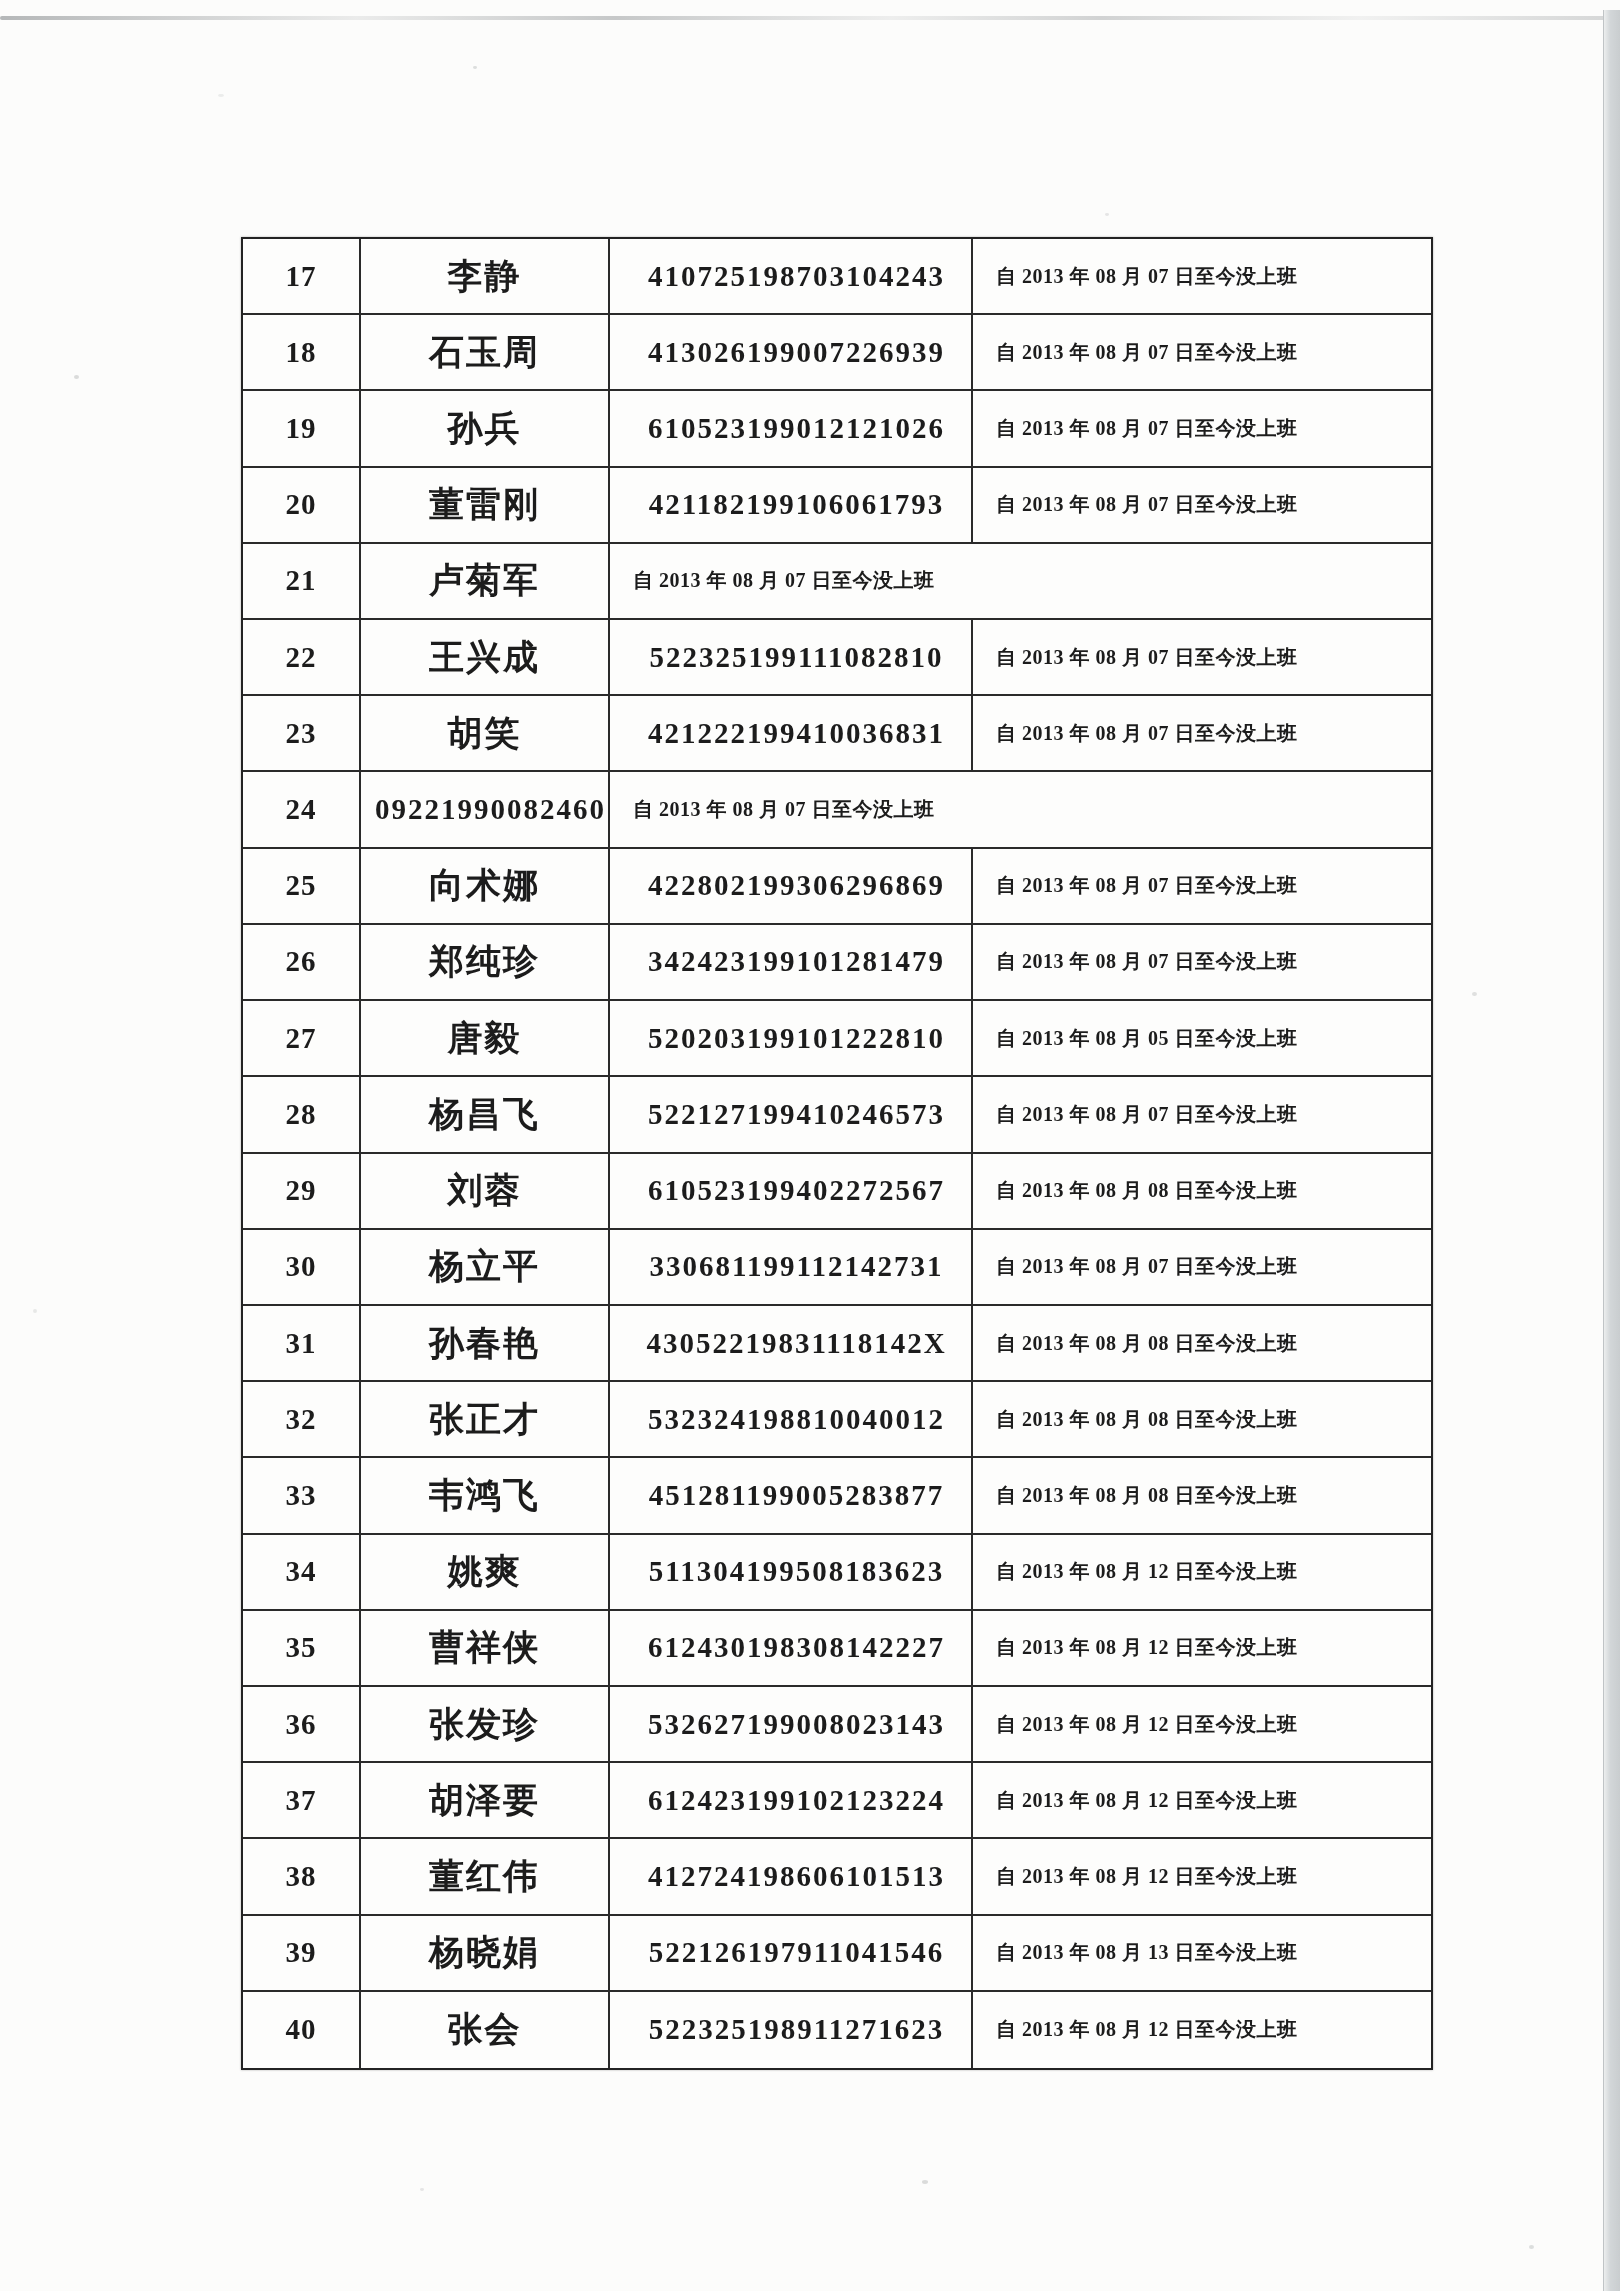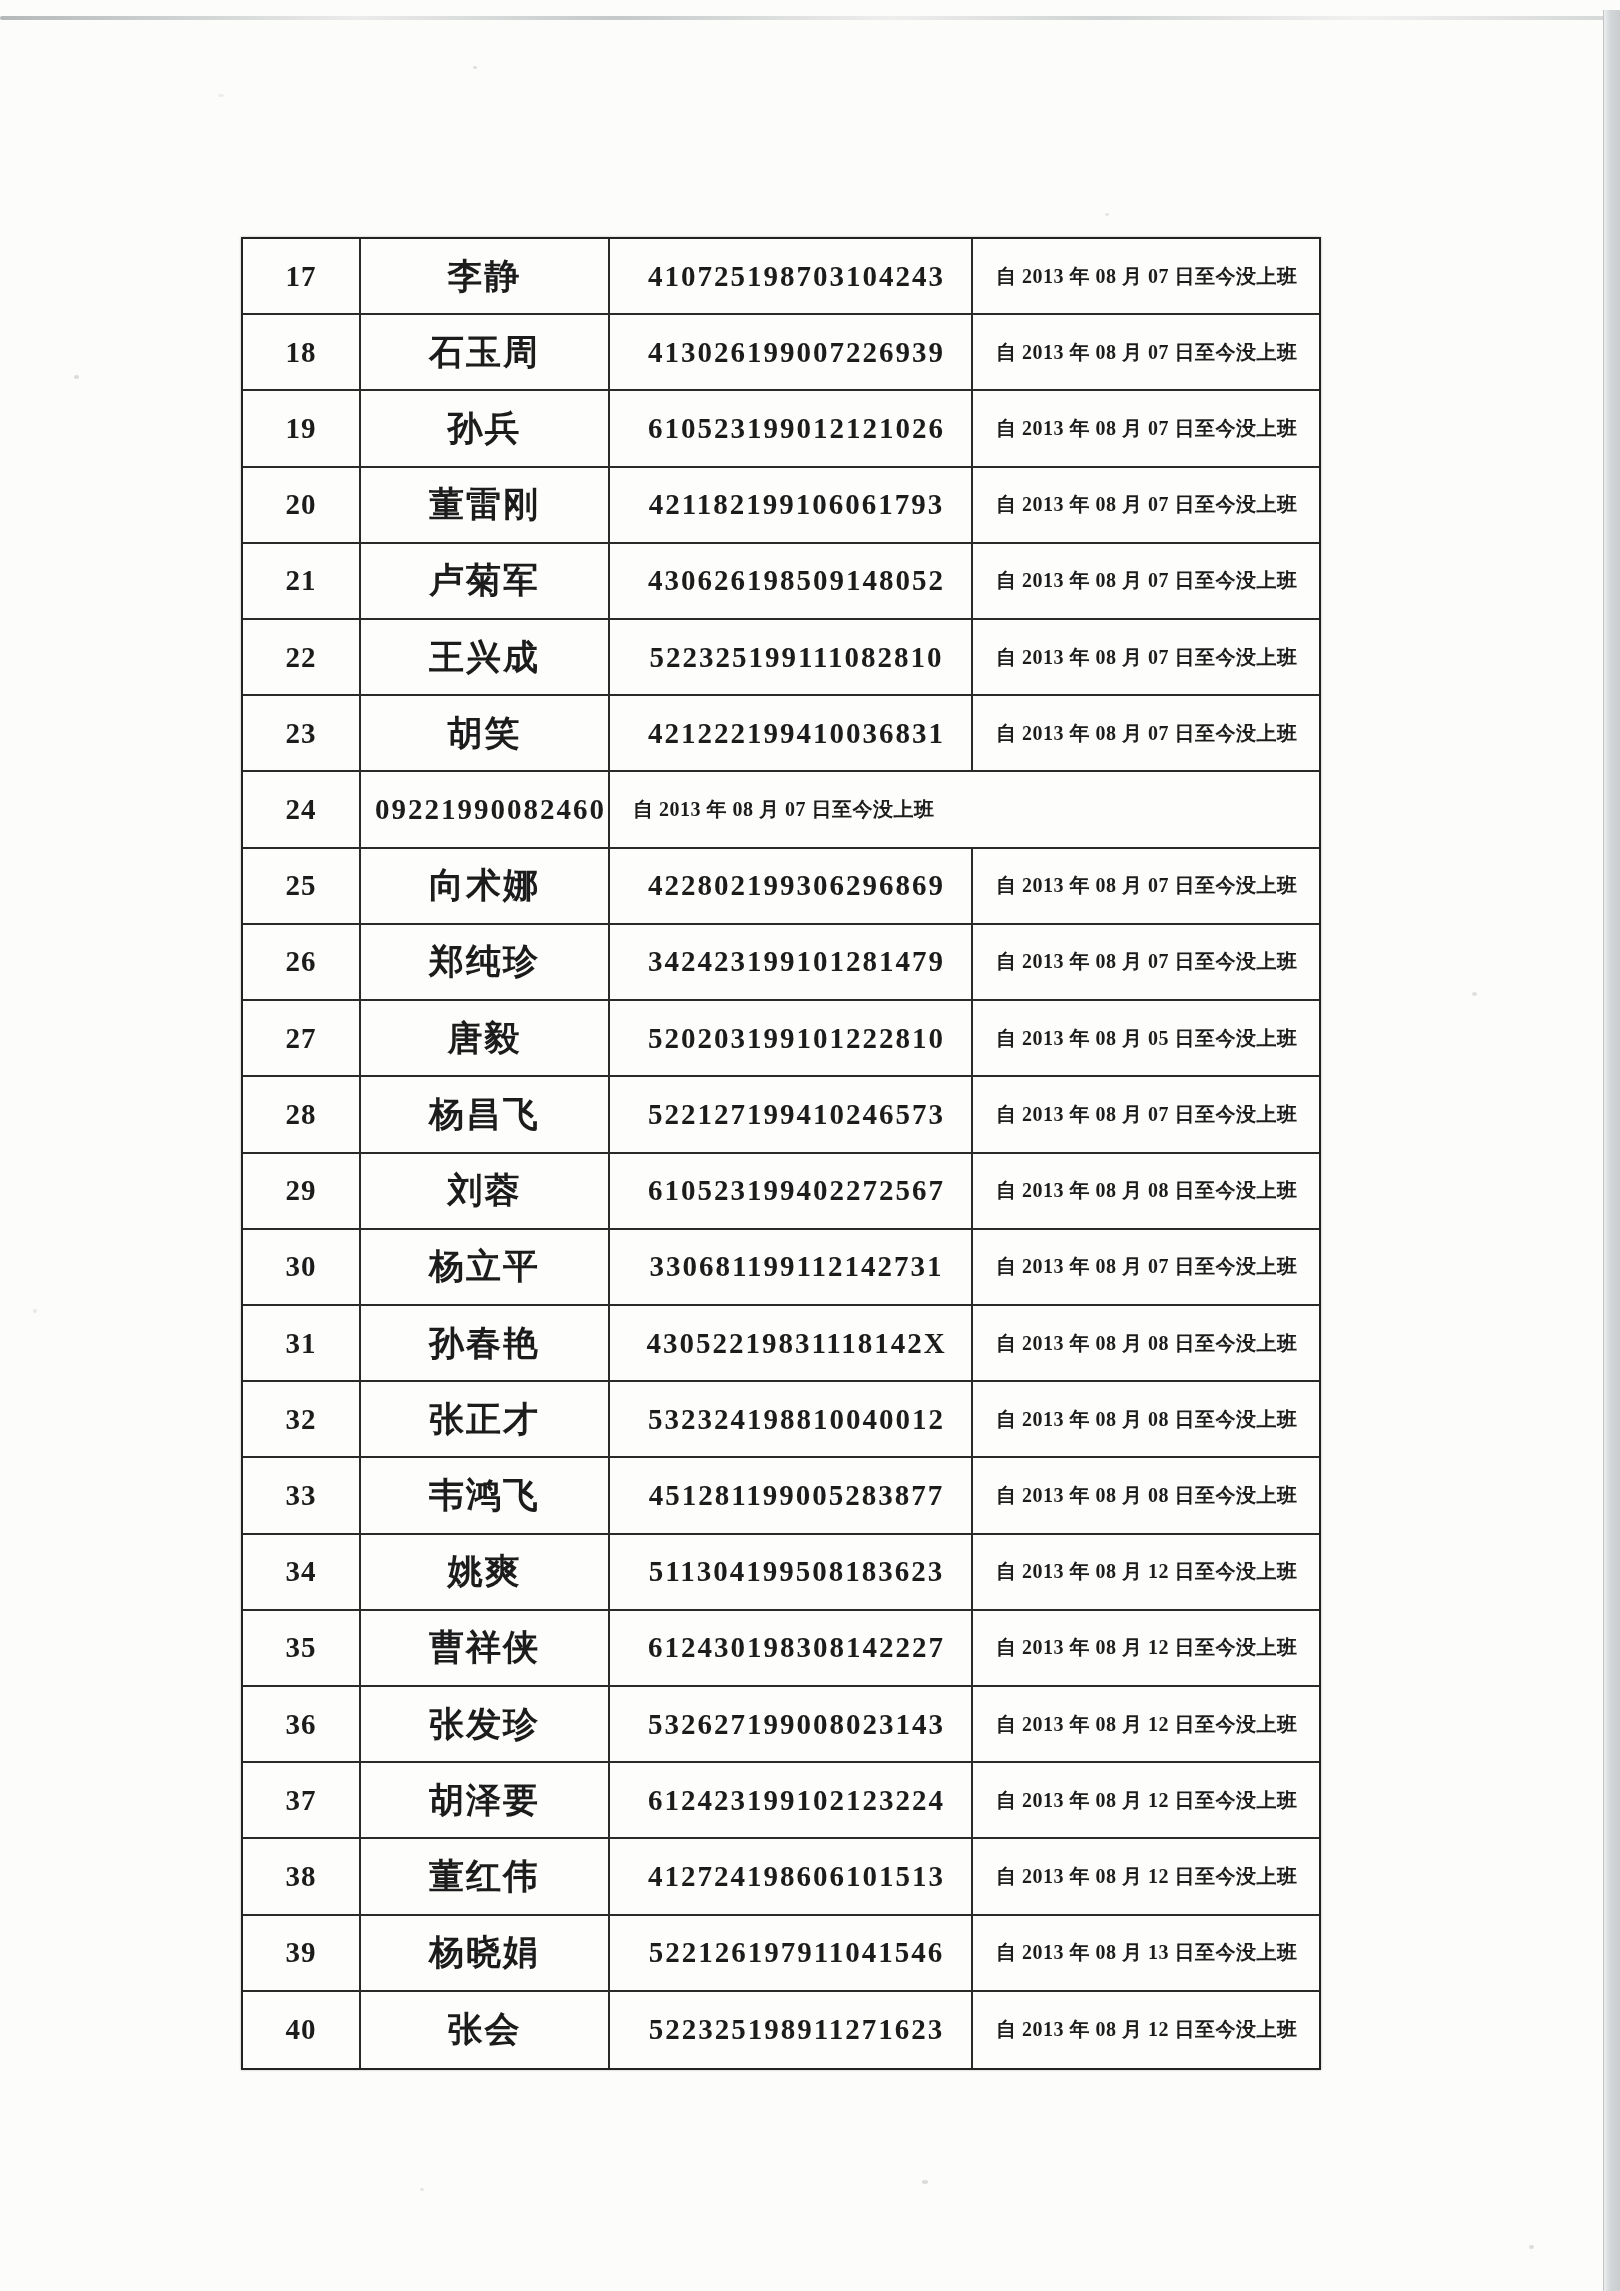--- a/index.html
+++ b/index.html
@@ -50,21 +50,21 @@
   .s5 { left: 33px;   top: 1309px; width: 3.9px; height: 3.9px; opacity: .18; }
   .s6 { left: 922px;  top: 2180px; width: 5.9px; height: 3.9px; opacity: .30; }
   .s7 { left: 1529px; top: 2245px; width: 4.9px; height: 3.9px; opacity: .28; }
   .s8 { left: 420px;  top: 2188px; width: 3.9px; height: 2.9px; opacity: .20; }
   .s9 { left: 218px;  top: 94px;   width: 5.9px; height: 2.9px; opacity: .14; }
 
   
   .scan-table {
     position: absolute;
     left: 241px; top: 237px;
-    width: 1080px; height: 1833px;
+    width: 1192px; height: 1833px;
     box-sizing: border-box;
     border: 2.9px solid #232323;
     display: grid;
     grid-template-rows: repeat(24, 1fr);
     background: #fdfdfc;
     box-shadow: 0 0 2px rgba(40,40,40,0.35);
   }
   .t-row {
     display: grid;
     grid-template-columns: 118px 249px 363px 1fr;
@@ -149,21 +149,20 @@
     <div class="t-row">
       <div class="cell no">20</div>
       <div class="cell name">董雷刚</div>
       <div class="cell idnum">421182199106061793</div>
       <div class="cell status">自 2013 年 08 月 07 日至今没上班</div>
     </div>
 
     <div class="t-row">
       <div class="cell no">21</div>
       <div class="cell name">卢菊军</div>
-      <div class="cell idnum">430626198509148052</div>
       <div class="cell status">自 2013 年 08 月 07 日至今没上班</div>
     </div>
 
     <div class="t-row">
       <div class="cell no">22</div>
       <div class="cell name">王兴成</div>
       <div class="cell idnum">522325199111082810</div>
       <div class="cell status">自 2013 年 08 月 07 日至今没上班</div>
     </div>
 

